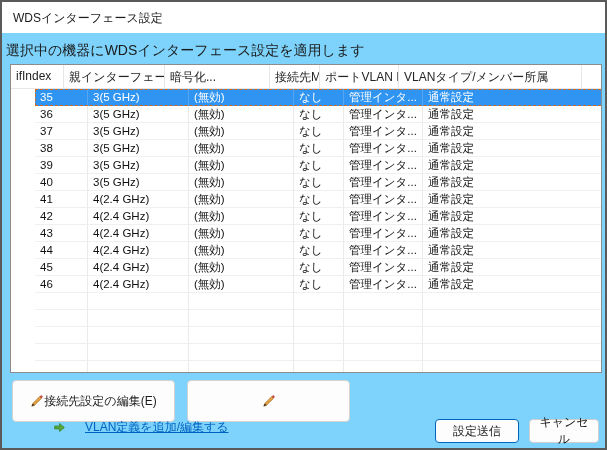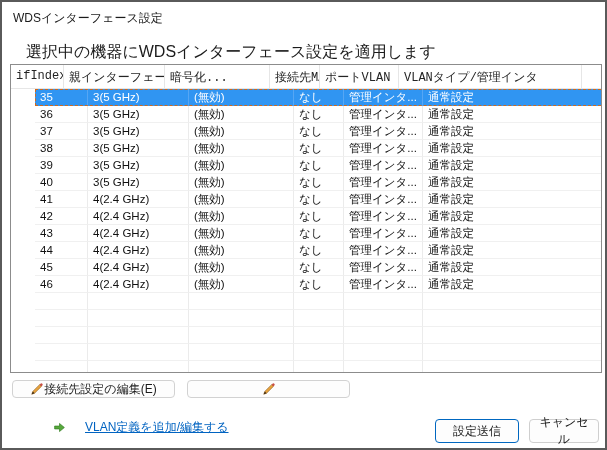--- a/index.html
+++ b/index.html
@@ -1,30 +1,30 @@
 <!DOCTYPE html>
 <html><head>
 <meta charset="utf-8">
 <style>
   html,body{margin:0;padding:0;background:#d8d8d8;font-family:"Liberation Sans","DejaVu Sans",sans-serif;}
-  .dialog{position:relative;width:607px;height:450px;box-sizing:border-box;border:2px solid #5a5a5a;background:#ffffff;overflow:hidden;}
+  .dialog{position:relative;width:607px;height:450px;box-sizing:border-box;border:2px solid #5a5a5a;background:#7dd3fc;overflow:hidden;}
   .titlebar{position:absolute;left:0;top:0;width:100%;height:31px;background:#ffffff;}
   .title-text{position:absolute;left:11px;top:8px;font-size:12px;color:#1b1b1b;}
-  .subtitle{position:absolute;left:24px;top:40px;font-size:16px;color:#1b1b1b;}
+  .subtitle{position:absolute;left:4px;top:40px;font-size:14px;color:#1b1b1b;}
   .listview{position:absolute;left:8px;top:62px;width:592px;height:309px;box-sizing:border-box;border:1px solid #8c8c8c;background:#ffffff;overflow:hidden;}
   .lv-header{display:grid;grid-template-columns:53px 101px 105px 50px 79px 183px 1fr;height:23px;border-bottom:1px solid #e6e6e6;background:#ffffff;}
-  .hcell{box-sizing:border-box;border-right:1px solid #e6e6e6;padding:4px 0 15px 5px;font-size:12px;color:#242424;white-space:nowrap;overflow:hidden;font-family:Liberation Mono, monospace;}
+  .hcell{box-sizing:border-box;border-right:1px solid #e6e6e6;padding:4px 0 15px 5px;font-size:12px;color:#242424;white-space:nowrap;overflow:hidden;}
   .hcell:last-child{border-right:none;}
   .trow{position:relative;display:grid;grid-template-columns:53px 101px 105px 50px 79px 183px 1fr;height:17px;margin-left:24px;}
   .cell{box-sizing:border-box;border-right:1px solid #ebebeb;border-bottom:1px solid #f0f0f0;padding:1px 0 0 5px;font-size:11.5px;color:#111;white-space:nowrap;overflow:hidden;line-height:15px;}
   .cell.filler{border-right:none;}
   .trow.selected .cell{background:#3095f2;color:#ffffff;border-right-color:#56a6f4;border-bottom-color:#3095f2;}
   .trow.selected .cell.filler{background:#ffffff;border-bottom-color:#f0f0f0;}
   .trow.selected::before{content:"";position:absolute;left:0;top:0;width:571px;height:17px;box-sizing:border-box;border:1px dashed #d06a1e;pointer-events:none;}
-  .edit-btn{position:absolute;top:378px;height:18px;width:163px;box-sizing:border-box;background:#fdfdfd;border:1px solid #d2d2d2;border-radius:4px;display:flex;align-items:center;justify-content:center;font-size:12px;color:#1b1b1b;cursor:pointer;padding:0;}
+  .edit-btn{position:absolute;top:378px;height:42px;width:163px;box-sizing:border-box;background:#fdfdfd;border:1px solid #d2d2d2;border-radius:4px;display:flex;align-items:center;justify-content:center;font-size:12px;color:#1b1b1b;cursor:pointer;padding:0;}
   .edit-btn .pencil{width:14px;height:14px;flex:0 0 auto;}
   .link-row{position:absolute;left:51px;top:417px;display:flex;align-items:center;gap:19px;}
   .arrow-ico{width:13px;height:13px;}
   .vlan-link{font-size:12px;color:#0063c1;text-decoration:underline;cursor:pointer;}
   .dlg-btn{position:absolute;top:417px;height:24px;box-sizing:border-box;background:#fdfdfd;border:1px solid #cfcfcf;border-radius:4px;font-size:12px;color:#1b1b1b;cursor:pointer;display:flex;align-items:center;justify-content:center;}
   .dlg-btn.default{border:1.5px solid #0067c0;}
   .btn-submit{left:433px;width:84px;}
   .btn-cancel{left:527px;width:70px;}
 </style>
 </head>
@@ -38,21 +38,21 @@
 
   <div class="subtitle">選択中の機器にWDSインターフェース設定を適用します</div>
 
   <div class="listview">
     <div class="lv-header">
       <div class="hcell">ifIndex</div>
       <div class="hcell">親インターフェー...</div>
       <div class="hcell">暗号化...</div>
       <div class="hcell">接続先MACアド...</div>
       <div class="hcell">ポートVLAN ID</div>
-      <div class="hcell">VLANタイプ/管理インタ</div>
+      <div class="hcell">VLANタイプ/メンバー所属</div>
       <div class="hcell"></div>
     </div>
     <div id="table-body">
         <div class="trow selected">
           <div class="cell">35</div>
           <div class="cell">3(5 GHz)</div>
           <div class="cell">(無効)</div>
           <div class="cell">なし</div>
           <div class="cell">管理インタ...</div>
           <div class="cell">通常設定</div>

